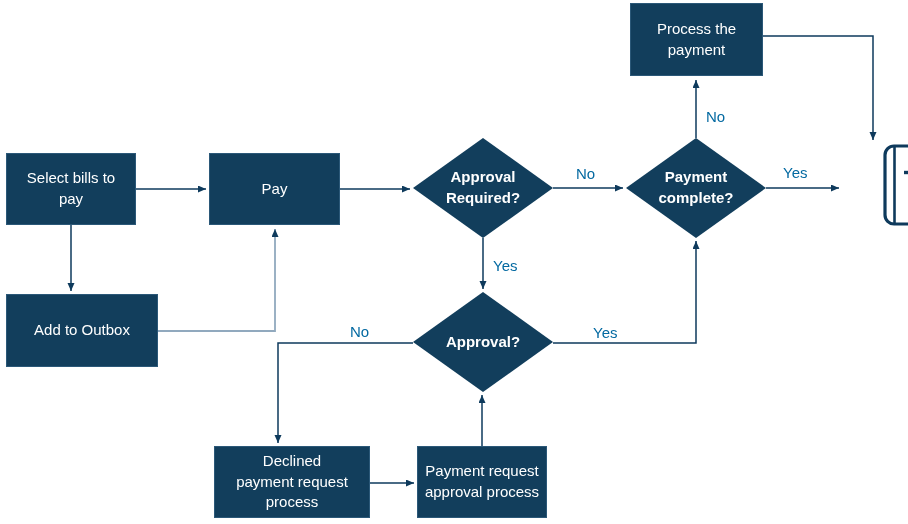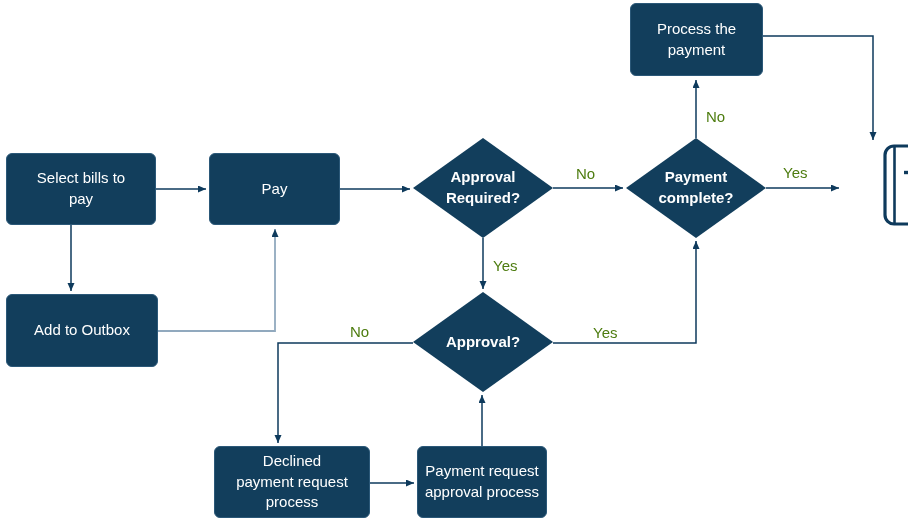--- a/index.html
+++ b/index.html
@@ -21,28 +21,27 @@
     background: #123e5c;
     color: #ffffff;
     display: flex;
     align-items: center;
     justify-content: center;
     text-align: center;
     font-size: 15px;
     line-height: 1.38;
     white-space: pre-line;
     box-sizing: border-box;
-    border-radius: 6px;
   }
   .process { border: 1px solid #2b5878; }
   .decision { clip-path: polygon(50% 0, 100% 50%, 50% 100%, 0 50%); font-weight: bold; }
   .edge-label {
     position: absolute;
     font-size: 15px;
-    color: #4d7c0f;
+    color: #0369a1;
     white-space: nowrap;
   }
   .gl-icon { position: absolute; }
 </style>
 </head>
 <body>
 
 <div class="canvas">
 
   <svg class="edges-layer" width="908" height="524" viewBox="0 0 908 524" xmlns="http://www.w3.org/2000/svg">
@@ -72,21 +71,21 @@
 
     <path d="M766,188 L839,188" stroke="#0e3a5c" stroke-width="1.5" fill="none" marker-end="url(#arrow)"></path>
 
     <path d="M763,36 L873,36 L873,140" stroke="#0e3a5c" stroke-width="1.5" fill="none" marker-end="url(#arrow)"></path>
 
     <path d="M344,483 L414,483" stroke="#0e3a5c" stroke-width="1.5" fill="none" marker-end="url(#arrow)"></path>
 
     <path d="M482,446 L482,395" stroke="#0e3a5c" stroke-width="1.5" fill="none" marker-end="url(#arrow)"></path>
   </svg>
 
-  <div class="node process" style="left:6px; top:153px; width:150px; height:72px;">
+  <div class="node process" style="left:6px; top:153px; width:130px; height:72px;">
     <span>Select bills to
 pay</span>
   </div>
 
   <div class="node process" style="left:6px; top:294px; width:152px; height:73px;">
     <span>Add to Outbox</span>
   </div>
 
   <div class="node process" style="left:209px; top:153px; width:131px; height:72px;">
     <span>Pay</span>

